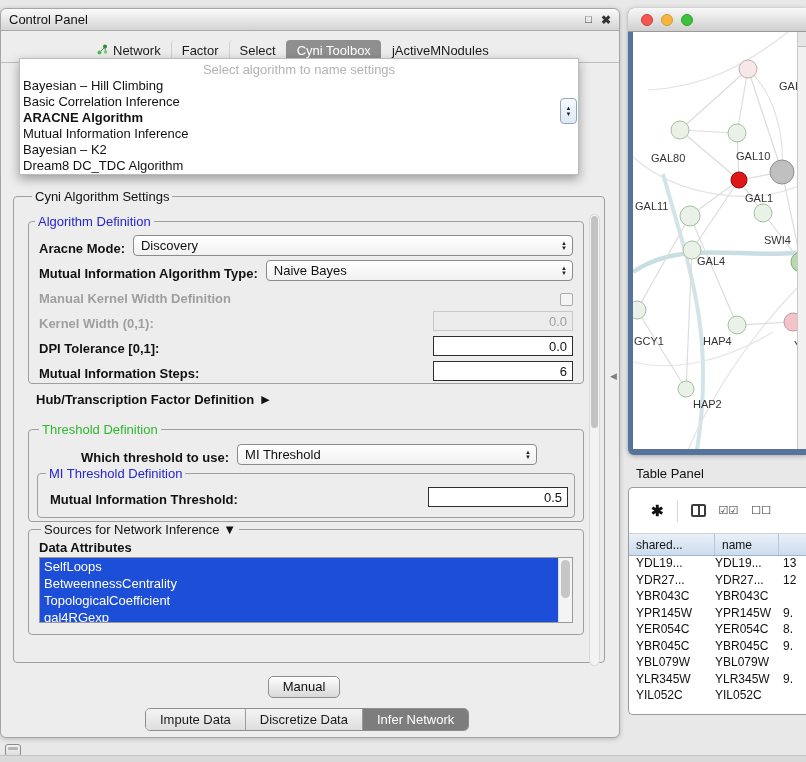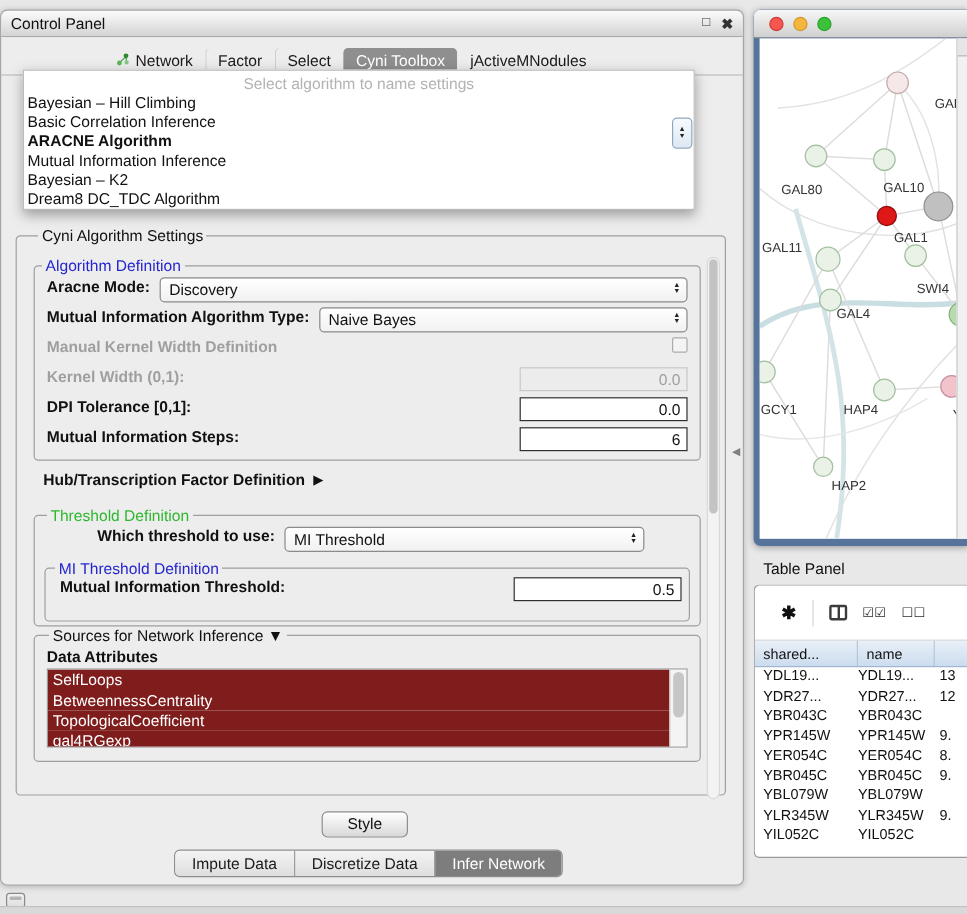--- a/index.html
+++ b/index.html
@@ -20,39 +20,39 @@
 .algo-header{text-align:center;color:#b3b3b3;padding-top:3px;height:19px}
 .algo-item{height:16px;line-height:16px;padding-left:3px}
 .algo-item.selected{font-weight:bold}
 .combo-fragment{position:absolute;left:559px;top:89px;width:17px;height:26px;z-index:21;background:linear-gradient(#f7fafd,#dde8f3);border:1px solid #8fa6bd;border-radius:4px;display:flex;flex-direction:column;align-items:center;justify-content:center;font-size:6px;line-height:6px;color:#222}
 fieldset{border:1px solid #9f9f9f;border-radius:4px}
 legend{padding:0 3px;margin-left:4px;font-size:13px}
 .legend-blue{color:#2525cf}
 .legend-green{color:#2eb82e}
 .settings{position:absolute;left:12px;top:180px;width:592px;height:474px;padding:0 20px 0 14px}
 .group-algo{margin-top:10px;height:170px;padding:2px 8px 0 2px}
-.frow{display:flex;align-items:flex-start;height:25px;padding:0 2px 0 8px}
+.frow{display:flex;align-items:flex-end;height:25px;padding:0 2px 0 8px}
 .lbl{font-weight:bold}
 .frow.disabled .lbl{color:#9f9f9f}
 .combo{flex:1;margin-left:8px;height:21px;background:linear-gradient(#ffffff,#f1f1f1);border:1px solid #8b8b8b;border-radius:4px;display:flex;align-items:center;padding:0 20px 0 7px;position:relative;font-weight:normal}
 .arrows{position:absolute;right:5px;top:50%;transform:translateY(-50%);display:flex;flex-direction:column;align-items:center;font-size:6px;line-height:5.5px;color:#222}
 .tinput{margin-left:auto;width:140px;height:20px;border:1px solid #2e2e2e;background:#fff;display:flex;align-items:center;justify-content:flex-end;padding:0 5px;font-size:13px;font-weight:normal}
 .tinput.disabled{border-color:#c9c9c9;background:#ececec;color:#9f9f9f}
 .checkbox{margin-left:auto;width:13px;height:13px;border:1px solid #ababab;border-radius:2px;background:#f4f4f4}
 .hub-row{display:flex;align-items:center;gap:7px;height:26px;margin-top:2px;padding-left:8px}
 .arrow-right{font-size:11px}
 .group-threshold{margin-top:10px;height:100px;padding:0 6px}
 .which-row{padding-left:46px;height:26px;margin-top:2px}
 .combo-threshold{margin-right:38px}
 .group-mi{margin:1px 2px 0 2px;height:52px;padding:0 4px}
 .group-mi .frow{height:26px}
 .group-sources{margin-top:0;height:113px;overflow:hidden;padding:0 8px}
 .attr-label{height:20px;display:flex;align-items:center;padding-left:2px}
 .attr-list{position:relative;margin:0 2px;border:1px solid #9a9a9a;background:#fff;height:66px;overflow:hidden;padding-right:14px}
-.attr-item{height:17px;line-height:17px;padding-left:4px;background:#7f1d1d;color:#fff;white-space:nowrap}
+.attr-item{height:17px;line-height:17px;padding-left:4px;background:#1d4ed8;color:#fff;white-space:nowrap}
 .attr-scroll{position:absolute;right:0;top:0;bottom:0;width:14px;background:#f4f4f4;border-left:1px solid #ddd}
 .attr-thumb{margin:2px;width:9px;height:38px;background:#c6c6c6;border-radius:5px}
 .v-scroll{position:absolute;right:4px;top:10px;width:11px;height:452px;background:#f3f3f3;border:1px solid #d9d9d9;border-radius:6px}
 .v-thumb{margin:1px;width:7px;height:212px;background:#c3c3c3;border-radius:4px}
 .apply-btn{position:absolute;left:267px;top:667px;width:72px;height:22px;border:1px solid #8e8e8e;border-radius:5px;background:linear-gradient(#ffffff,#d8d8d8);text-align:center;line-height:20px}
 .bottom-tabs{position:absolute;left:144px;top:699px;display:flex;border:1px solid #8d8d8d;border-radius:5px;overflow:hidden;height:23px}
 .btab{display:flex;align-items:center;padding:0 14px;background:linear-gradient(#f4f4f4,#dedede);color:#1a1a1a}
 .btab+.btab{border-left:1px solid #9c9c9c}
 .btab.active{background:#7d7d7d;color:#fff}
 .splitter-arrow{position:absolute;left:610px;top:371px;font-size:9px;color:#808080}
@@ -216,21 +216,21 @@
               <div class="attr-thumb"></div>
             </div>
         </div>
       </fieldset>
 
       <div class="v-scroll">
           <div class="v-thumb"></div>
         </div>
     </fieldset>
 
-    <div class="apply-btn">Style</div>
+    <div class="apply-btn">Manual</div>
     <div class="bottom-tabs">
         <div class="btab">Impute Data</div>
         <div class="btab">Discretize Data</div>
         <div class="btab active">Infer Network</div>
       </div>
 
     <div class="algo-popup">
       <div class="algo-header">Select algorithm to name settings</div>
       <div>
           <div class="algo-item">Bayesian – Hill Climbing</div>

